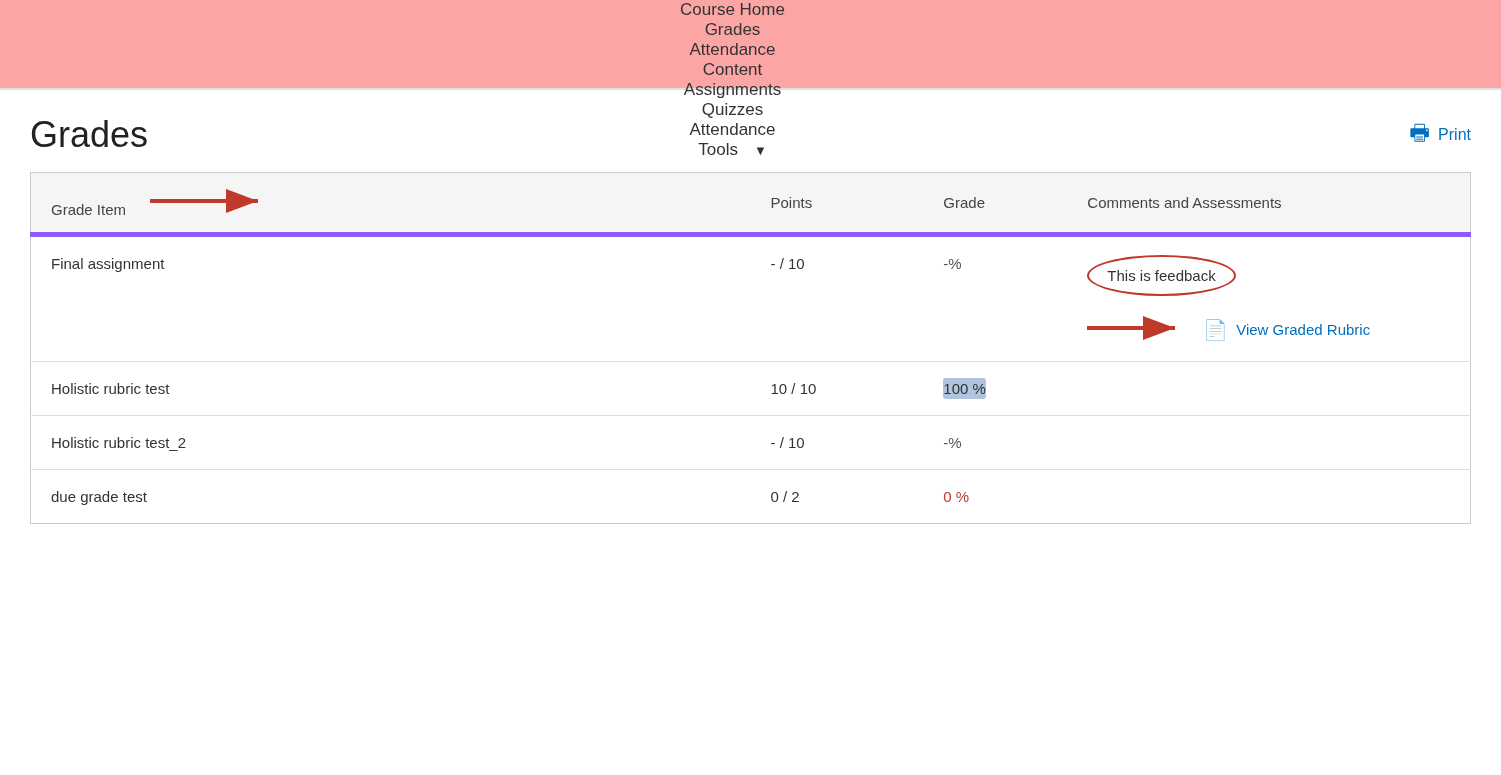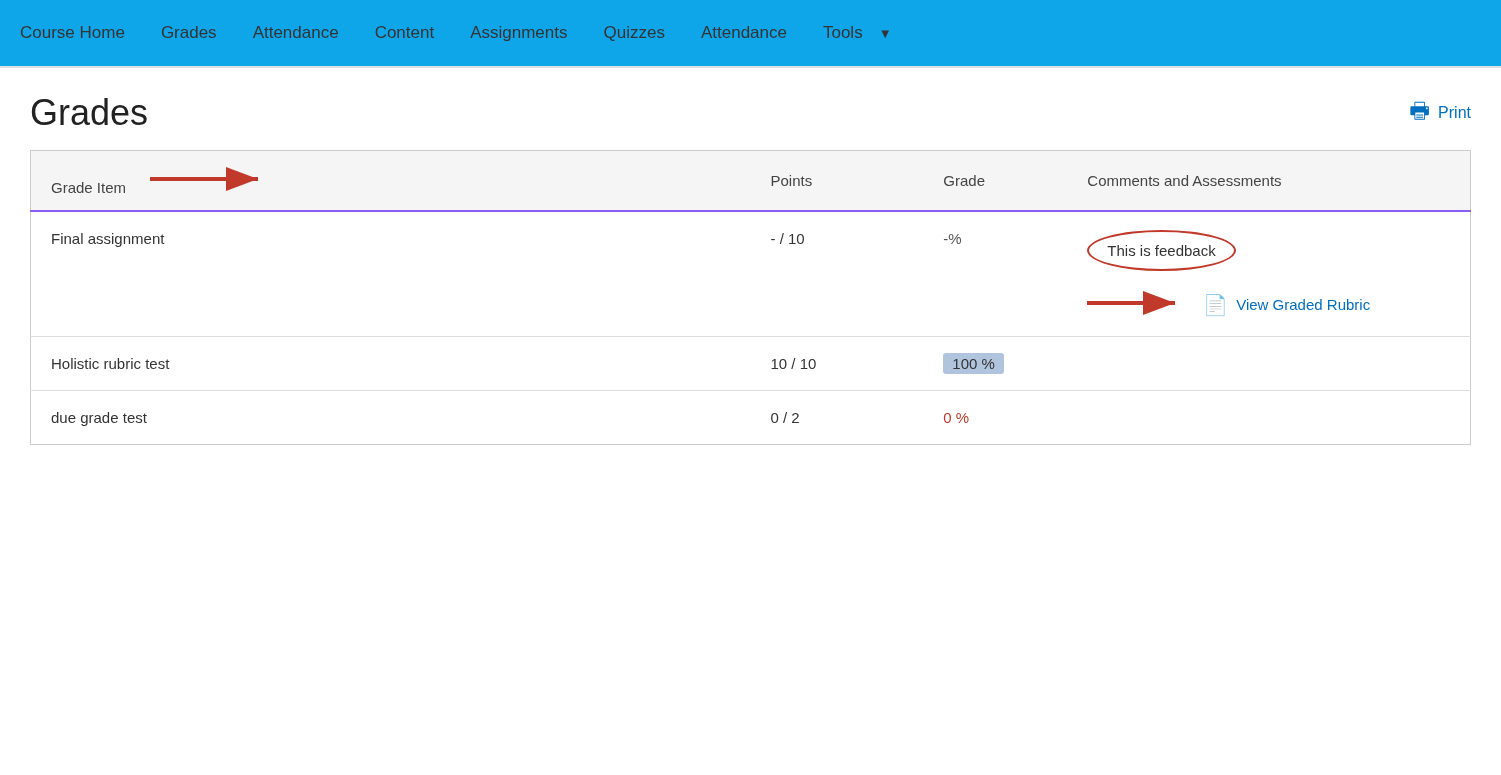--- a/index.html
+++ b/index.html
@@ -8,23 +8,24 @@
       background: #fff;
       color: #333;
       font-size: 16px;
     }
 
     
     .top-nav {
       display: flex;
       align-items: center;
       padding: 0 20px;
-      height: 68px;
+      height: 90px;
       border-bottom: 2px solid #e0e0e0;
-      background: #0ea5e9;
+      background: #fca5a5;
+      flex-direction: column;
     }
     .nav-item {
       margin-right: 36px;
       font-size: 17px;
       color: #333;
       cursor: pointer;
       text-decoration: none;
       white-space: nowrap;
     }
     .nav-tools {
@@ -71,21 +72,21 @@
       border-collapse: collapse;
       border: 1px solid #ccc;
     }
     .grades-table th {
       background: #f5f5f5;
       padding: 14px 20px;
       text-align: left;
       font-size: 15px;
       font-weight: 500;
       color: #444;
-      border-bottom: 2px solid #8b5cf6;
+      border-bottom: 5px solid #8b5cf6;
     }
     .grades-table th.points-col,
     .grades-table th.grade-col,
     .grades-table th.comments-col {
       text-align: left;
     }
     .grades-table td {
       padding: 18px 20px;
       font-size: 15px;
       color: #333;
@@ -98,21 +99,21 @@
     .col-item { width: 50%; }
     .col-points { width: 12%; }
     .col-grade { width: 10%; }
     .col-comments { width: 28%; }
 
     .grade-percent {
       color: #555;
     }
     .grade-highlight {
       background: #b0c4de;
-      padding: 2px 9px;
+      padding: 2px 0;
       border-radius: 3px;
       color: #333;
     }
     .grade-zero {
       color: #c0392b;
     }
 
     
     .header-arrow {
       display: inline-block;
@@ -239,20 +240,28 @@
 
       <tr class="table-row">
         <td>Holistic rubric test</td>
         <td>10 / 10</td>
         <td>
           <span class="grade-highlight">100 %</span>
         </td>
         <td></td>
       </tr>
 
+      <tr class="table-row">
+        <td>Holistic rubric test_2</td>
+        <td>- / 10</td>
+        <td>
+          <span class="grade-percent">-%</span>
+        </td>
+        <td></td>
+      </tr>
 
       <tr class="table-row">
         <td>due grade test</td>
         <td>0 / 2</td>
         <td>
           <span class="grade-zero">0 %</span>
         </td>
         <td></td>
       </tr>
     </tbody>

